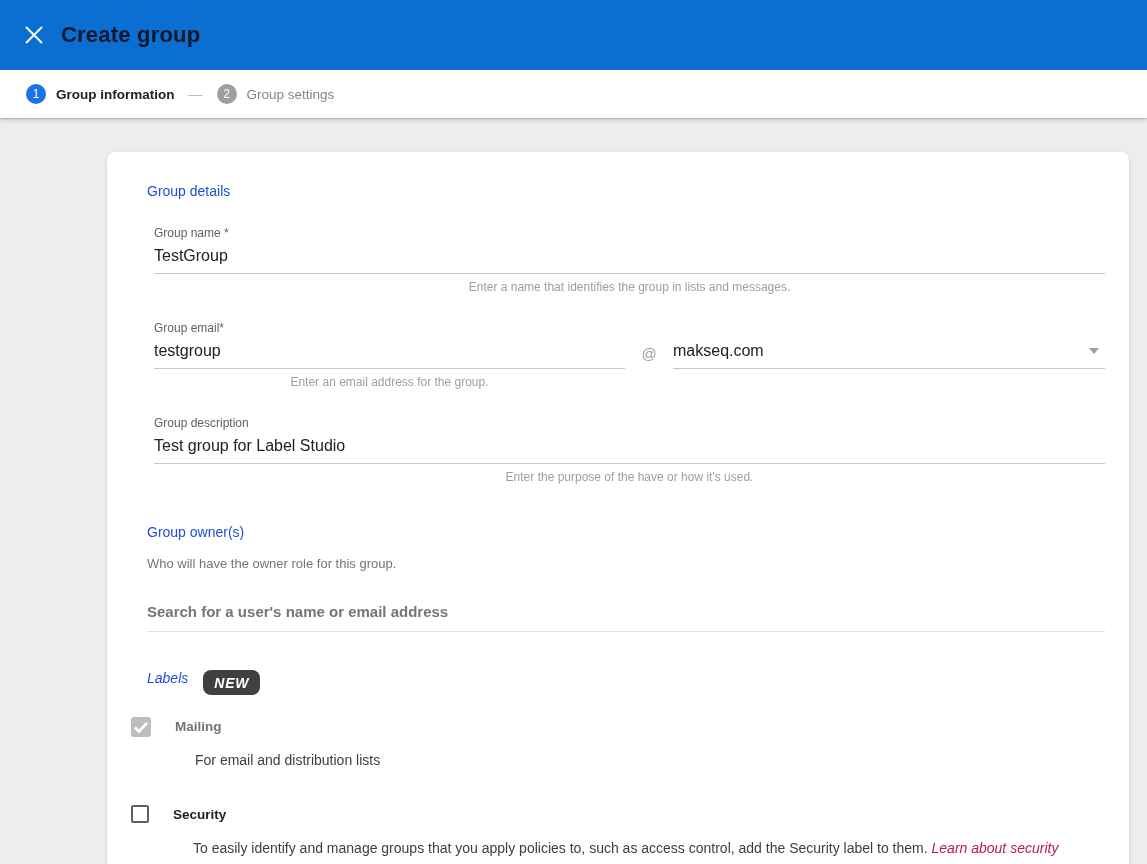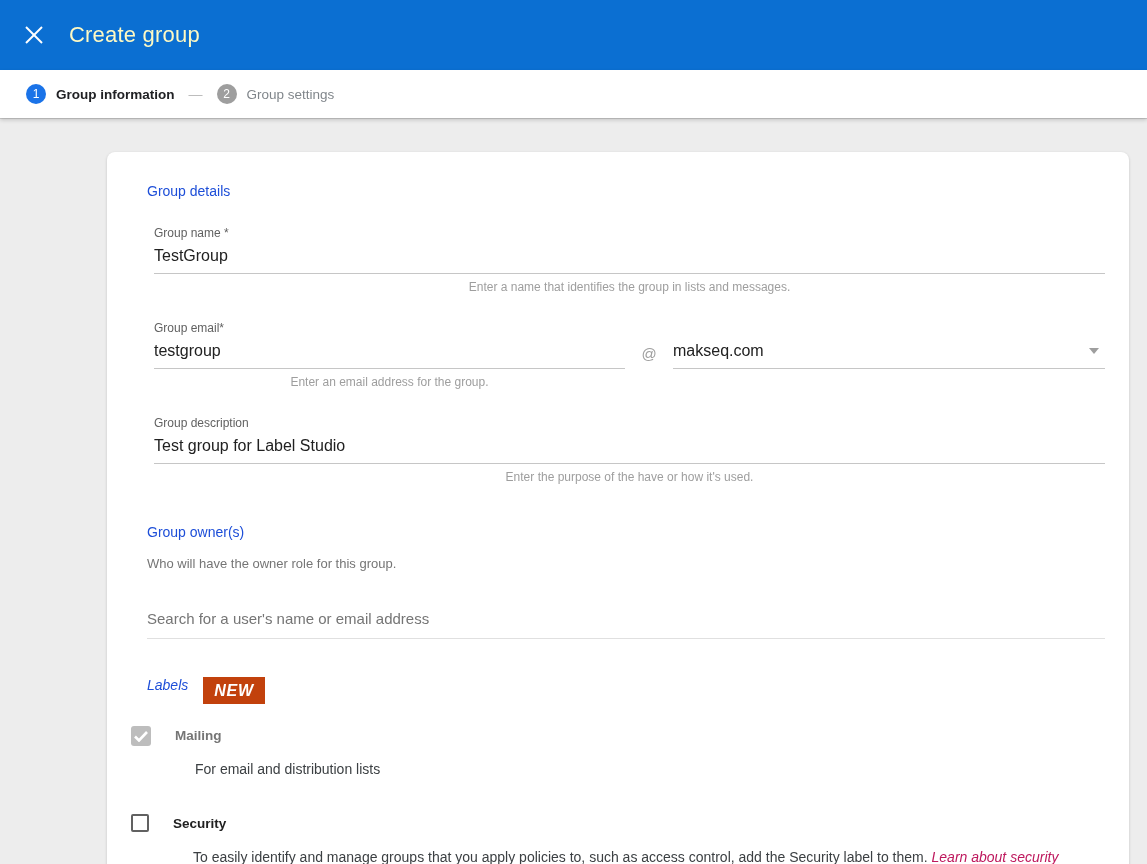--- a/index.html
+++ b/index.html
@@ -17,24 +17,24 @@
     display: flex;
     align-items: center;
     padding-left: 22px;
   }
   .close-btn {
     width: 24px; height: 24px;
     display: flex; align-items: center; justify-content: center;
     cursor: pointer;
   }
   .appbar-title {
-    color: #fef9c3;
+    color: #0f172a;
     font-size: 22px;
-    font-weight: 400;
-    margin-left: 23px;
+    font-weight: 700;
+    margin-left: 15px;
     letter-spacing: 0.2px;
   }
   
   .stepper {
     height: 48px;
     background: #ffffff;
     display: flex;
     align-items: center;
     padding-left: 26px;
     position: relative;
@@ -116,35 +116,36 @@
   .search-input {
     display: block;
     width: 100%;
     border: none;
     border-bottom: 1px solid #e0e0e0;
     outline: none;
     background: transparent;
     font-family: "Liberation Sans", sans-serif;
     font-size: 15px;
     color: #212121;
-    margin-top: 31px;
+    margin-top: 24px;
     padding: 8px 0 11px 0;
+    font-weight: bold;
   }
   .search-input::placeholder { color: #757575; opacity: 1; }
   
   .labels-block { margin-top: 38px; }
   .labels-heading-row { display: flex; align-items: flex-start; font-style: italic; }
   .new-badge {
-    background: #c2410c;
+    background: #404040;
     color: #ffffff;
-    font-size: 16px;
+    font-size: 14px;
     font-weight: bold;
     letter-spacing: 0.8px;
     padding: 5px 11px 4px 11px;
-    border-radius: 0;
+    border-radius: 8px;
     margin-left: 15px;
   }
   .label-row { display: flex; align-items: flex-start; margin-left: -16px; }
   .label-row.mailing { margin-top: 21px; }
   .label-row.security { margin-top: 34px; }
   .cb-checked {
     width: 20px; height: 20px;
     background: #bdbdbd;
     border-radius: 3px;
     flex-shrink: 0;

